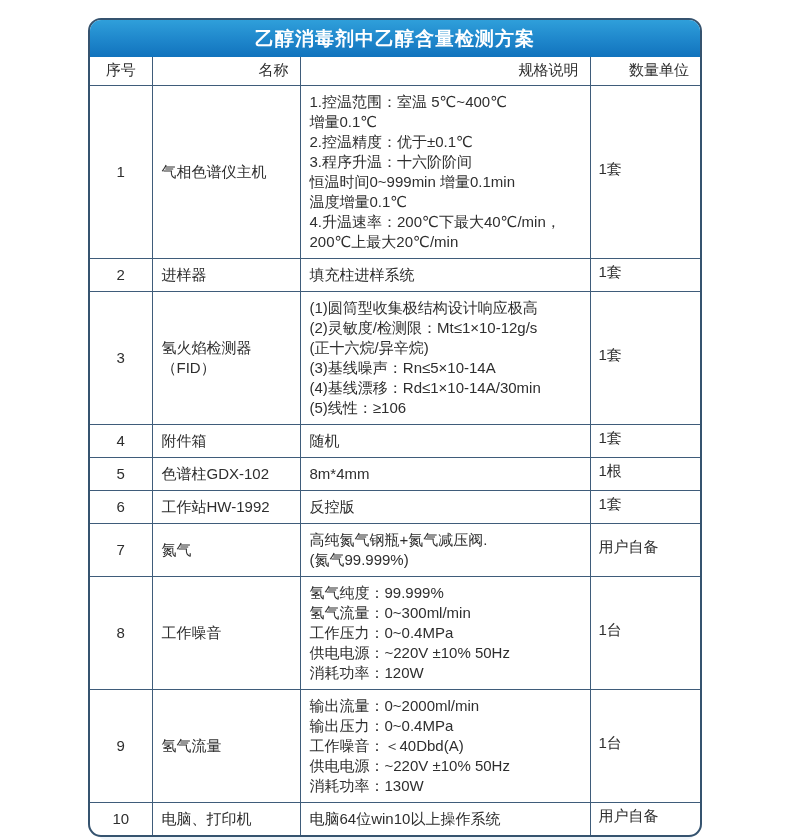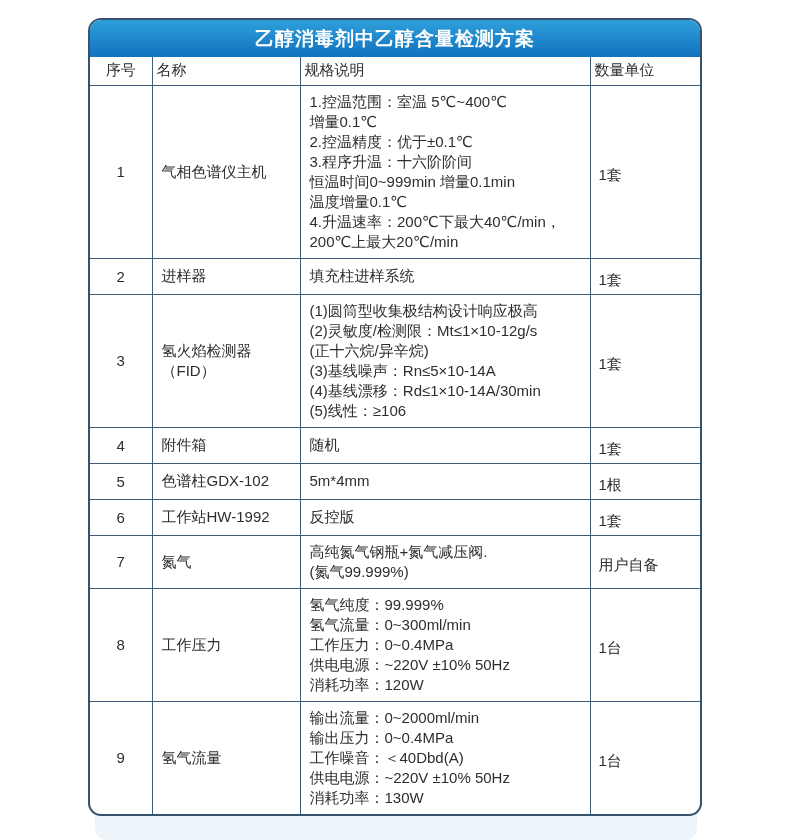--- a/index.html
+++ b/index.html
@@ -65,31 +65,31 @@
     font-weight: normal;
     color: #2e2e2e;
   }
   
   table.spec th:first-child, table.spec td:first-child { border-left: none; }
   table.spec th:last-child,  table.spec td:last-child  { border-right: none; }
   table.spec thead th { border-top: none; }
   table.spec tbody tr:last-child td { border-bottom: none; }
 
   table.spec thead tr { height: 28px; }
-  table.spec thead th { text-align: left; padding: 2px 4px; }
+  table.spec thead th { text-align: right; padding: 2px 11px; }
   table.spec thead th.no { text-align: center; padding: 2px 0; }
 
   td.no  { text-align: center; }
   td.name { padding: 4px 2px 4px 9px; line-height: 20px; }
   td.spec-cell {
     padding: 6px 6px 6px 9px;
     line-height: 20px;
     white-space: pre-line;
   }
-  td.qty { padding: 12px 4px 4px 8px; margin-top: 12px; }
+  td.qty { padding: 0 4px 4px 8px; margin-top: 12px; }
   tr.single { height: 33px; }
   tr.r7 { height: 48px; }
 </style>
 </head>
 <body>
 
 <div class="page">
   <div class="bottom-band"></div>
 
   <div class="card">
@@ -143,52 +143,58 @@
         </tr>
         <tr class="single">
           <td class="no">4</td>
           <td class="name">附件箱</td>
           <td class="spec-cell">随机</td>
           <td class="qty">1套</td>
         </tr>
         <tr class="single">
           <td class="no">5</td>
           <td class="name">色谱柱GDX-102</td>
-          <td class="spec-cell">5m*4mm</td>
+          <td class="spec-cell">8m*4mm</td>
           <td class="qty">1根</td>
         </tr>
         <tr class="single">
           <td class="no">6</td>
           <td class="name">工作站HW-1992</td>
           <td class="spec-cell">反控版</td>
           <td class="qty">1套</td>
         </tr>
         <tr class="r7">
           <td class="no">7</td>
           <td class="name">氮气</td>
           <td class="spec-cell">高纯氮气钢瓶+氮气减压阀.
 (氮气99.999%)</td>
           <td class="qty">用户自备</td>
         </tr>
         <tr>
           <td class="no">8</td>
-          <td class="name">工作压力</td>
+          <td class="name">工作噪音</td>
           <td class="spec-cell">氢气纯度：99.999%
 氢气流量：0~300ml/min
 工作压力：0~0.4MPa
 供电电源：~220V ±10% 50Hz
 消耗功率：120W</td>
           <td class="qty">1台</td>
         </tr>
         <tr>
           <td class="no">9</td>
           <td class="name">氢气流量</td>
           <td class="spec-cell">输出流量：0~2000ml/min
 输出压力：0~0.4MPa
 工作噪音：＜40Dbd(A)
 供电电源：~220V ±10% 50Hz
 消耗功率：130W</td>
           <td class="qty">1台</td>
         </tr>
+        <tr class="single">
+          <td class="no">10</td>
+          <td class="name">电脑、打印机</td>
+          <td class="spec-cell">电脑64位win10以上操作系统</td>
+          <td class="qty">用户自备</td>
+        </tr>
       </tbody>
     </table>
   </div>
 </div>
 
 </body></html>

